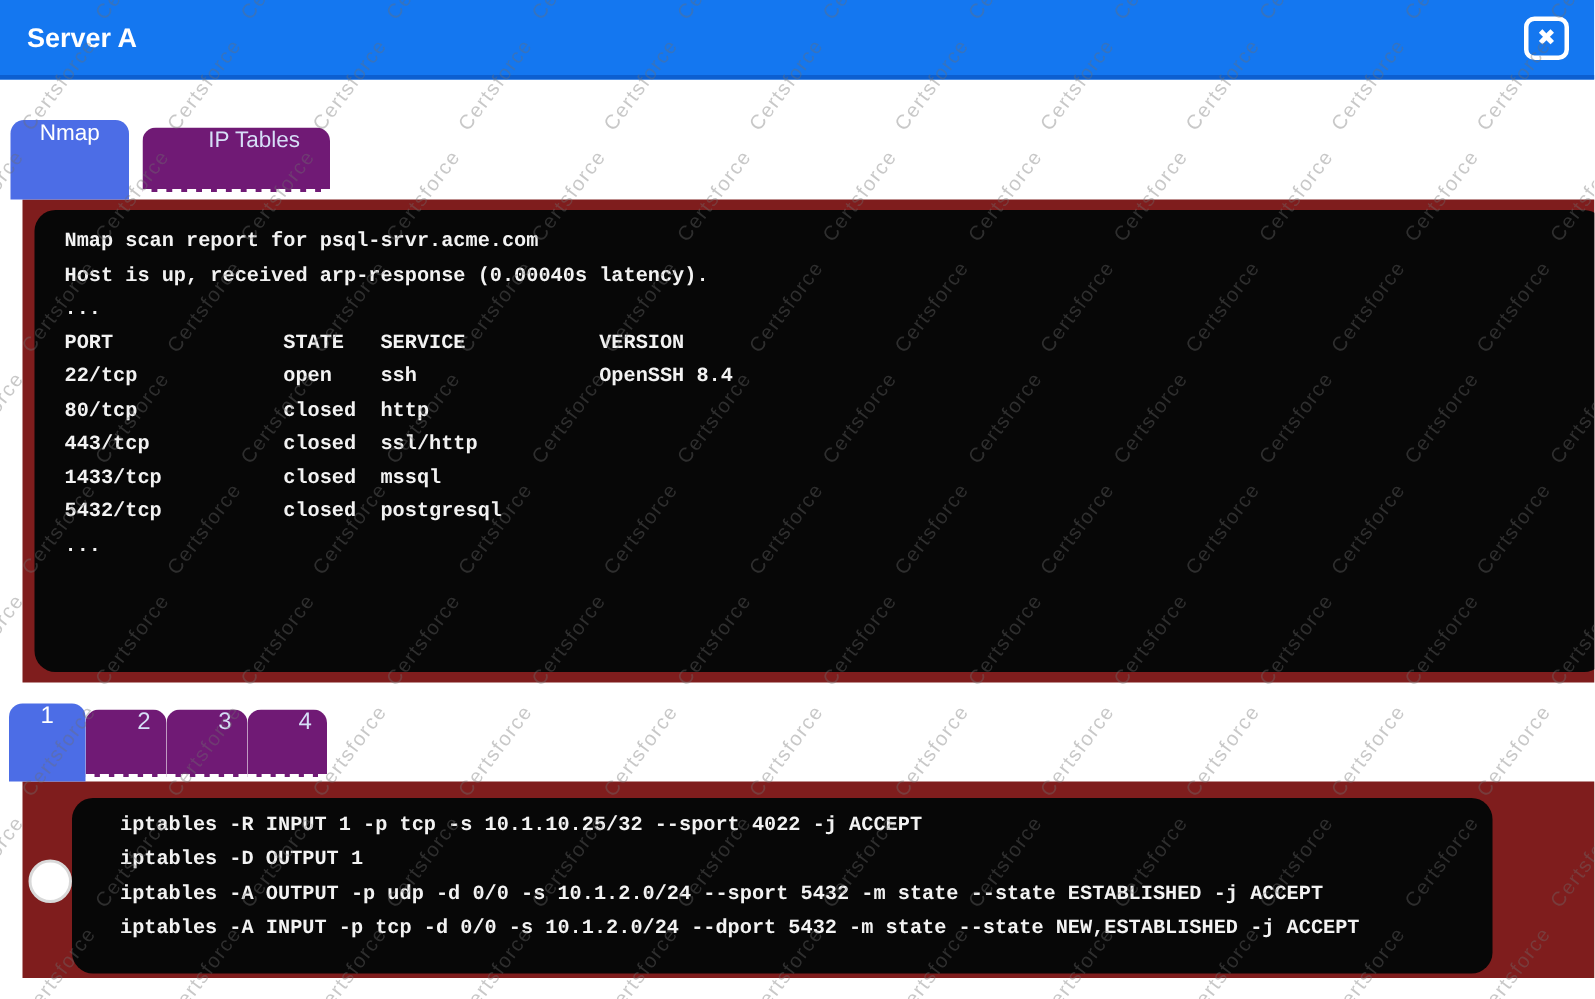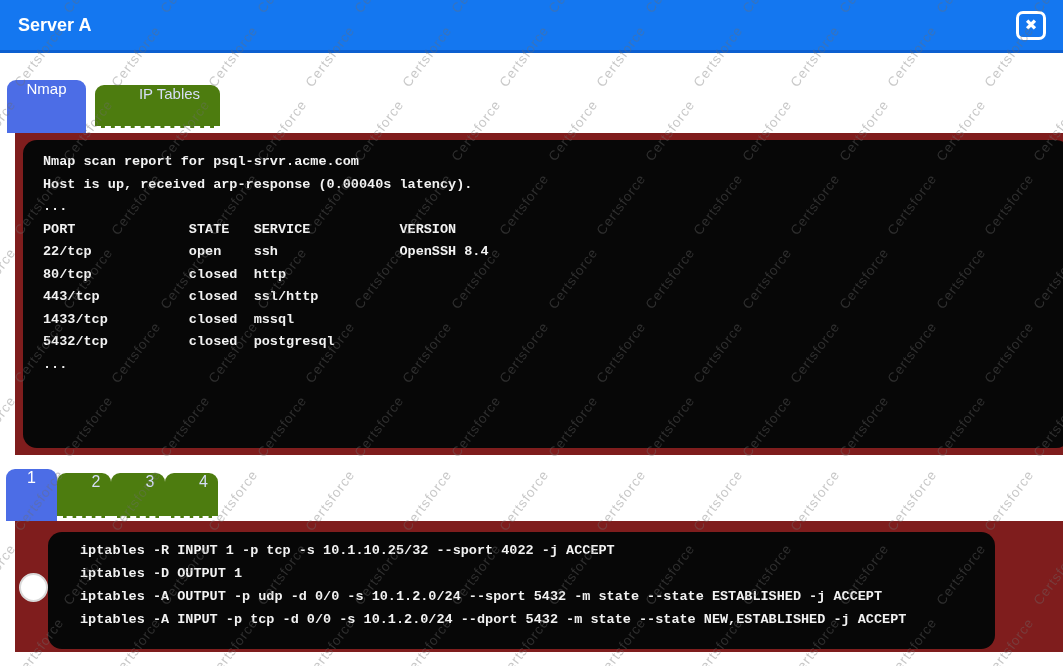--- a/index.html
+++ b/index.html
@@ -16,21 +16,21 @@
                background: transparent; border: 3px solid #ffffff; border-radius: 7px;
                color: #ffffff; display: flex; align-items: center; justify-content: center;
                cursor: pointer; }
   .close-btn span { font-family: "DejaVu Sans", sans-serif; font-size: 15px; font-weight: bold;
                     line-height: 1; }
 
   
   .tab { position: absolute; display: flex; align-items: flex-start; justify-content: center;
          border-radius: 9px 9px 0 0; cursor: pointer; }
   .tab.active { background: #4c6de6; color: #ffffff; z-index: 3; }
-  .tab.inactive { background: #4d7c0f; color: #d6def7; z-index: 2;
+  .tab.inactive { background: #701a75; color: #d6def7; z-index: 2;
                   border-bottom: 2px dashed #ffffff; padding-left: 24px; }
 
   
   .tab-nmap      { left: 7px;  top: 80px; width: 79px;  height: 53px; font-size: 15px; }
   .tab-iptables  { left: 95px; top: 85px; width: 125px; height: 43px; font-size: 15px; }
 
   
   .panel { position: absolute; left: 15px; width: 1063px; background: #7f1d1d; }
   .panel-nmap  { top: 133px; height: 322px; }
   .panel-rules { top: 521px; height: 131px; }

